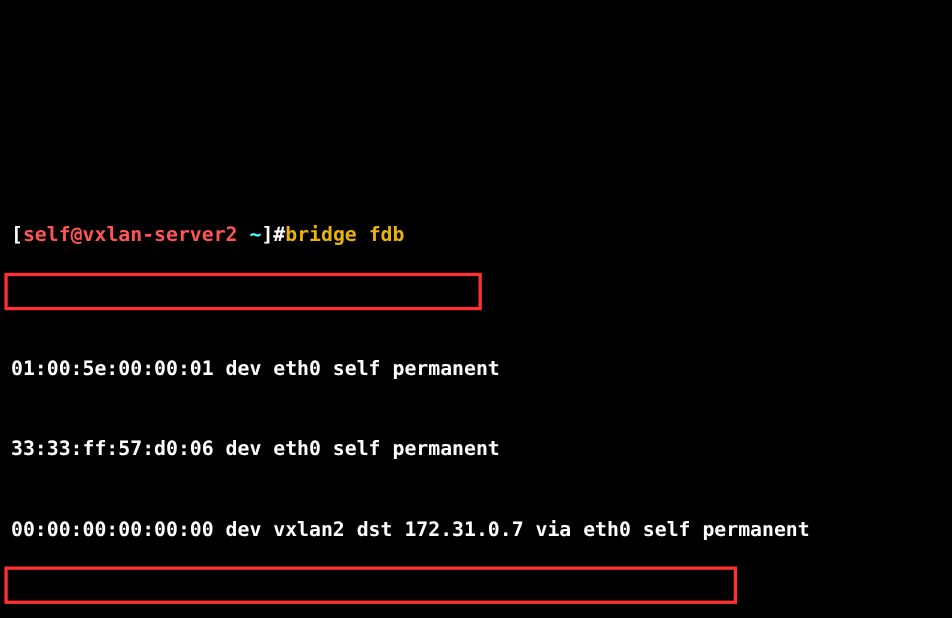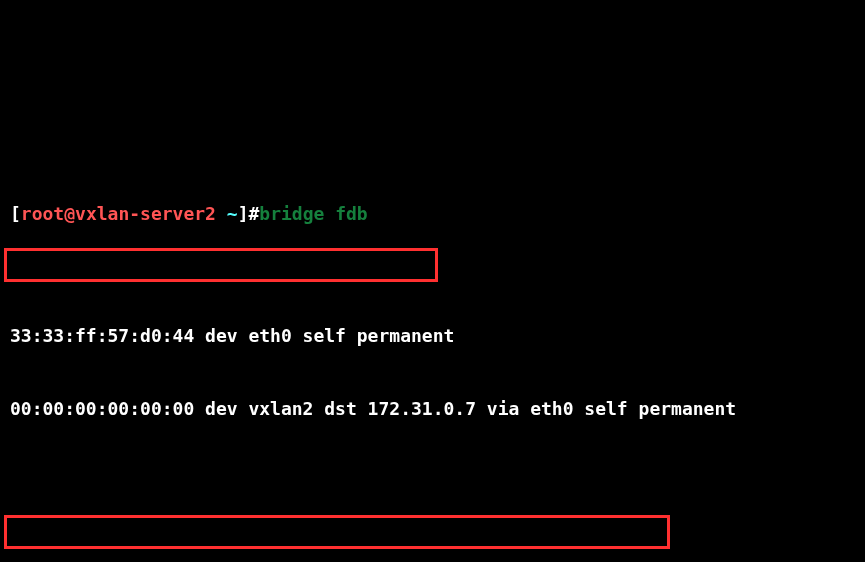--- a/index.html
+++ b/index.html
@@ -19,21 +19,21 @@
     padding: 8px 10px;
     white-space: pre;
     position: relative;
   }
   .line {
     display: block;
   }
   .prompt-user { color: #ff5555; }
   .prompt-path { color: #55ffff; }
   .prompt-hash { color: #ffffff; }
-  .cmd { color: #15803d; }
+  .cmd { color: #eab308; }
   .out { color: #ffffff; }
   .highlight-box-1 {
     position: absolute;
     border: 3px solid #ff3030;
     pointer-events: none;
   }
   .highlight-box-2 {
     position: absolute;
     border: 3px solid #ff3030;
     pointer-events: none;
@@ -42,24 +42,25 @@
 </head>
 <body>
 
 <div class="terminal">
 
   <div class="highlight-box-1" style="left:4px; top:248px; width:428px; height:28px;"></div>
 
   <div class="highlight-box-2" style="left:4px; top:515px; width:660px; height:28px;"></div>
 
   
-  <span class="line"><span class="out">[</span><span class="prompt-user">root</span><span class="prompt-user">@</span><span class="prompt-user">vxlan-server2</span><span class="out"> </span><span class="prompt-path">~</span><span class="out">]</span><span class="prompt-hash">#</span><span class="cmd">bridge fdb</span></span>
+  <span class="line"><span class="out">[</span><span class="prompt-user">self</span><span class="prompt-user">@</span><span class="prompt-user">vxlan-server2</span><span class="out"> </span><span class="prompt-path">~</span><span class="out">]</span><span class="prompt-hash">#</span><span class="cmd">bridge fdb</span></span>
 
   
-  <span class="line out">33:33:ff:57:d0:44 dev eth0 self permanent</span>
+  <span class="line out">01:00:5e:00:00:01 dev eth0 self permanent</span>
+  <span class="line out">33:33:ff:57:d0:06 dev eth0 self permanent</span>
   <span class="line out">00:00:00:00:00:00 dev vxlan2 dst 172.31.0.7 via eth0 self permanent</span>
   
   
   
   
   
   
   
   
   

